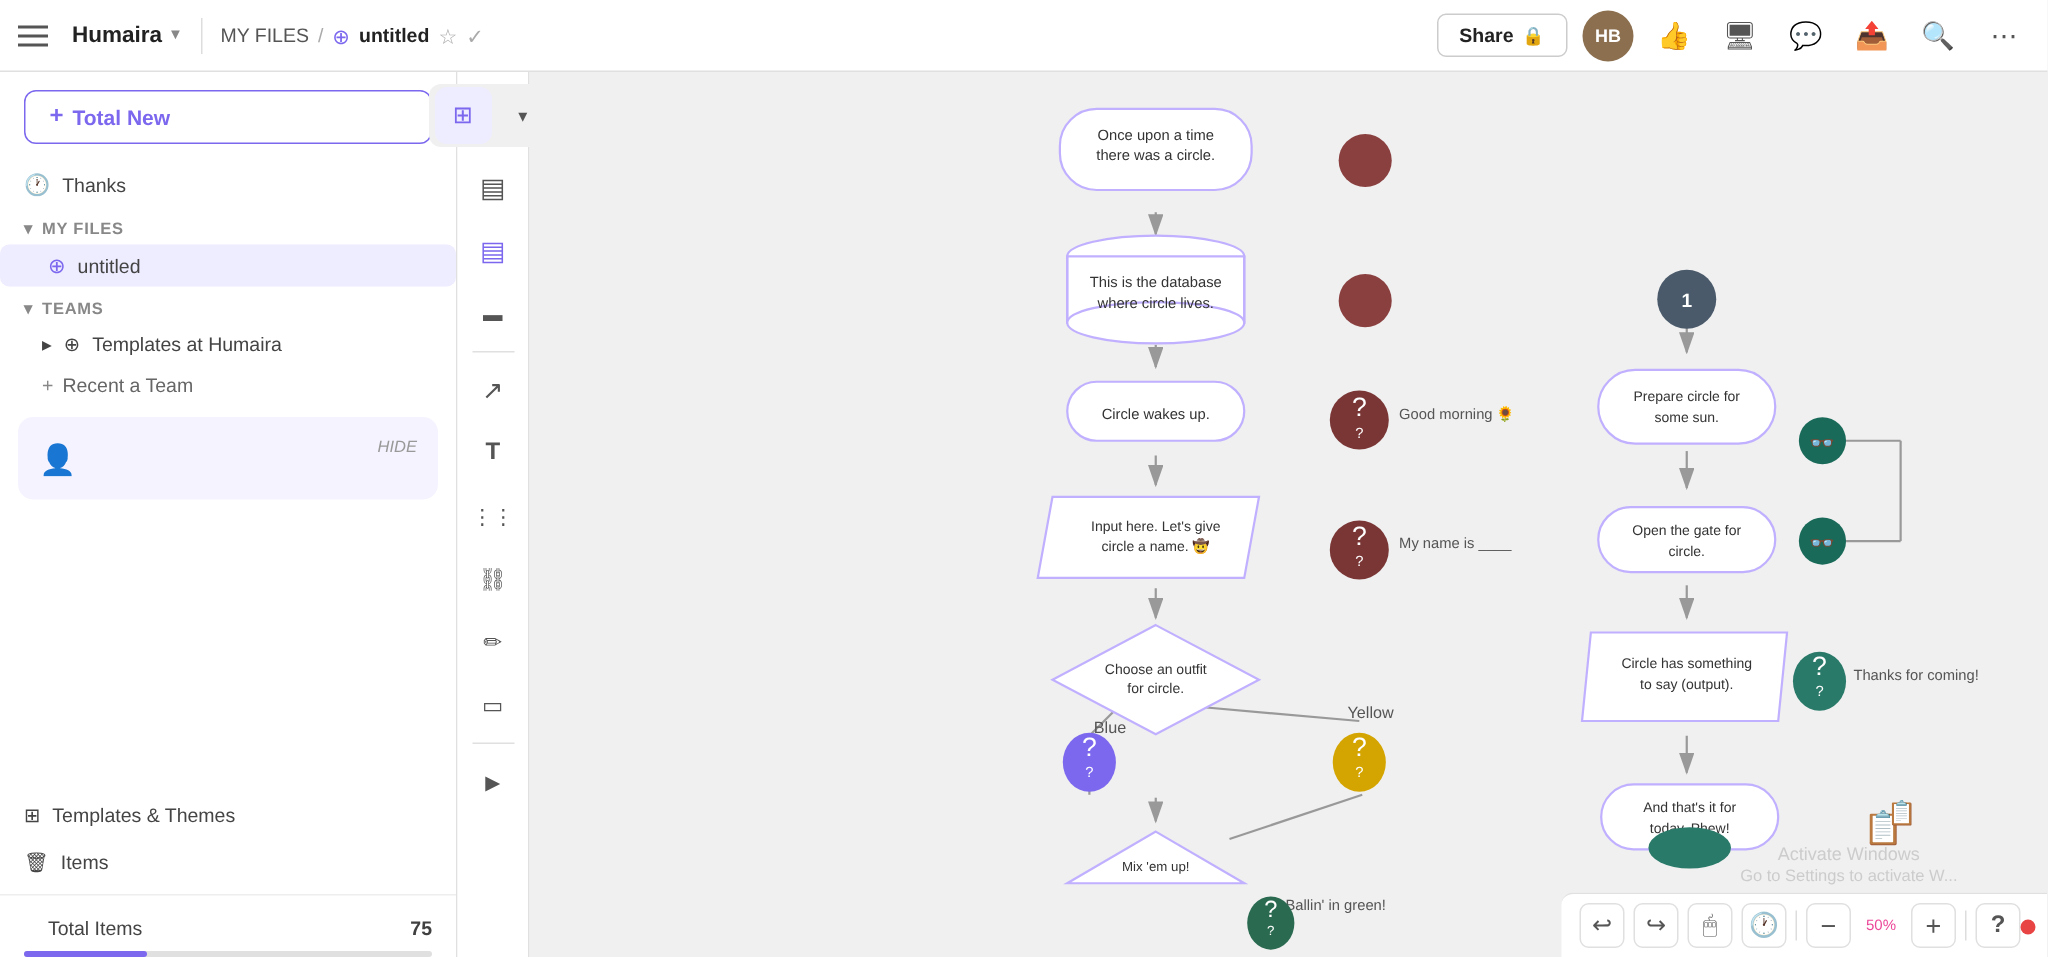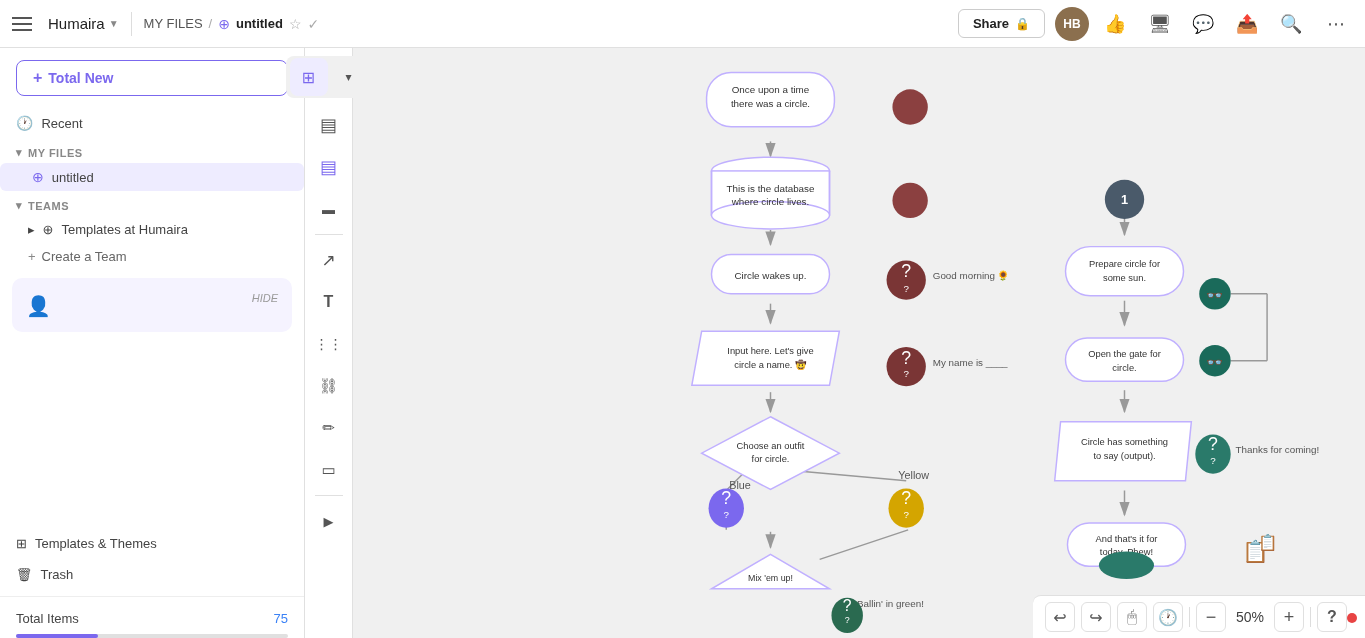--- a/index.html
+++ b/index.html
@@ -2,21 +2,21 @@
 <html><head>
   <meta charset="utf-8">
   <style>
     * { box-sizing: border-box; margin: 0; padding: 0; }
     body { font-family: -apple-system, BlinkMacSystemFont, 'Segoe UI', sans-serif; background: #f0f0f0; width: 1365px; height: 638px; overflow: hidden; display: flex; flex-direction: column; }
 
     
     .topbar { height: 48px; background: #fff; border-bottom: 1px solid #e0e0e0; display: flex; align-items: center; padding: 0 12px; gap: 8px; z-index: 10; }
     .topbar-hamburger { width: 28px; height: 28px; display: flex; flex-direction: column; justify-content: center; gap: 4px; cursor: pointer; }
     .topbar-hamburger span { display: block; width: 20px; height: 2px; background: #555; }
-    .topbar-brand { font-size: 15px; font-weight: 400; color: #222; cursor: pointer; display: flex; align-items: center; gap: 4px; }
+    .topbar-brand { font-size: 15px; font-weight: 700; color: #222; cursor: pointer; display: flex; align-items: center; gap: 4px; }
     .topbar-brand .chevron { font-size: 10px; color: #888; }
     .topbar-sep { width: 1px; height: 24px; background: #ddd; margin: 0 4px; }
     .topbar-breadcrumb { display: flex; align-items: center; gap: 6px; font-size: 13px; color: #555; }
     .topbar-breadcrumb .my-files { color: #555; font-weight: 500; }
     .topbar-breadcrumb .slash { color: #aaa; }
     .topbar-breadcrumb .file-icon { color: #7b68ee; font-size: 14px; }
     .topbar-breadcrumb .filename { font-weight: 600; color: #222; }
     .topbar-breadcrumb .star { color: #aaa; font-size: 14px; cursor: pointer; }
     .topbar-breadcrumb .check { color: #aaa; font-size: 14px; }
     .topbar-right { margin-left: auto; display: flex; align-items: center; gap: 10px; }
@@ -41,42 +41,42 @@
     .sidebar-subitem .file-icon { color: #7b68ee; font-size: 14px; }
     .sidebar-teams-item { display: flex; align-items: center; gap: 8px; padding: 6px 24px 6px 28px; font-size: 13px; color: #444; cursor: pointer; }
     .sidebar-add { display: flex; align-items: center; gap: 6px; padding: 6px 16px 6px 28px; font-size: 13px; color: #666; cursor: pointer; }
     .sidebar-add .plus { color: #888; }
     .invite-box { margin: 8px 12px; padding: 14px; background: #f5f3ff; border-radius: 10px; display: flex; align-items: flex-start; gap: 10px; cursor: pointer; }
     .invite-icon { font-size: 20px; color: #7b68ee; margin-top: 2px; }
     .invite-text { font-size: 13px; font-weight: 600; color: #333; line-height: 1.4; }
     .hide-btn { font-size: 11px; color: #999; cursor: pointer; margin-left: auto; font-style: italic; }
     .sidebar-bottom { margin-top: auto; }
     .sidebar-bottom-item { display: flex; align-items: center; gap: 8px; padding: 8px 16px; font-size: 13px; color: #444; cursor: pointer; }
-    .total-items { display: flex; align-items: center; padding: 8px 16px; font-size: 13px; color: #444; }
-    .total-items-count { margin-left: auto; font-size: 13px; color: #3b82f6; font-weight: 400; }
+    .total-items { display: flex; align-items: center; padding: 8px 16px; font-size: 13px; color: #444; margin-left: 16px; }
+    .total-items-count { margin-left: auto; font-size: 13px; color: #404040; font-weight: 700; }
     .progress-bar { height: 4px; background: #e0e0e0; margin: 0 16px; border-radius: 2px; }
     .progress-fill { height: 100%; background: #7b68ee; border-radius: 2px; width: 30%; }
     .divider { height: 1px; background: #eee; margin: 6px 0; }
 
     
     .tool-panel { width: 48px; background: #fff; border-right: 1px solid #e0e0e0; display: flex; flex-direction: column; align-items: center; padding: 8px 0; gap: 4px; }
     .tool-btn { width: 38px; height: 38px; border-radius: 8px; display: flex; align-items: center; justify-content: center; cursor: pointer; font-size: 17px; color: #555; }
     .tool-btn.active { background: #eeecff; color: #7b68ee; }
     .tool-divider { width: 28px; height: 1px; background: #e0e0e0; margin: 2px 0; }
 
     
     .canvas-area { flex: 1; background: #f0f0f0; overflow: hidden; position: relative; }
 
     
     .flowchart { position: absolute; top: 0; left: 0; width: 100%; height: 100%; }
 
     
     .bottom-bar { position: absolute; bottom: 0; right: 0; display: flex; align-items: center; gap: 6px; padding: 6px 12px; background: #fff; border-top: 1px solid #e0e0e0; border-radius: 8px 0 0 0; }
     .bottom-btn { width: 30px; height: 30px; border-radius: 6px; display: flex; align-items: center; justify-content: center; cursor: pointer; font-size: 16px; color: #555; border: 1px solid #e0e0e0; background: #fff; }
-    .zoom-label { font-size: 14px; color: #404040; padding: 0 4px; }
+    .zoom-label { font-size: 10px; color: #ec4899; padding: 0 4px; }
     .bottom-sep { width: 1px; height: 20px; background: #ddd; }
     .watermark { position: absolute; bottom: 48px; right: 60px; font-size: 12px; color: #ccc; text-align: center; }
   </style>
 </head>
 <body>
 
 <div class="topbar">
   <div class="topbar-hamburger">
     <span></span>
       <span></span>
@@ -113,21 +113,21 @@
 <div class="main-layout">
 
   <div class="sidebar">
     <button class="sidebar-create-btn">
       <span class="plus">+</span>
       <span>Total New</span>
     </button>
 
     <div class="sidebar-item">
       <span class="icon">🕐</span>
-      <span class="sidebar-item-label">Recent</span>
+      <span class="sidebar-item-label">Thanks</span>
     </div>
 
     <div class="sidebar-group-label">
       <span>▾</span>
       <span>MY FILES</span>
     </div>
 
     <div class="sidebar-subitem active">
       <span class="file-icon">⊕</span>
       <span>untitled</span>
@@ -139,36 +139,36 @@
     </div>
 
     <div class="sidebar-teams-item">
       <span>▸</span>
       <span>⊕</span>
       <span>Templates at Humaira</span>
     </div>
 
     <div class="sidebar-add">
       <span class="plus">+</span>
-      <span>Create a Team</span>
+      <span>Recent a Team</span>
     </div>
 
     <div class="invite-box">
       <span class="invite-icon">👤</span>
       <span class="hide-btn">HIDE</span>
     </div>
 
     <div class="sidebar-bottom">
       <div class="sidebar-bottom-item">
         <span>⊞</span>
         <span>Templates &amp; Themes</span>
       </div>
       <div class="sidebar-bottom-item">
         <span>🗑</span>
-        <span>Trash</span>
+        <span>Items</span>
       </div>
       <div class="divider"></div>
       <div class="total-items">
         <span>Total Items</span>
         <span class="total-items-count">75</span>
       </div>
       <div class="progress-bar">
         <div class="progress-fill"></div>
       </div>
     </div>
@@ -322,14 +322,15 @@
       <div class="bottom-btn" style="font-size:18px;">−</div>
       <span class="zoom-label">50%</span>
       <div class="bottom-btn" style="font-size:18px;">+</div>
       <div class="bottom-sep"></div>
       <div class="bottom-btn" style="font-weight:bold;">?</div>
       <div style="position:relative;">
         <div style="width:10px; height:10px; background:#e84444; border-radius:50; position:absolute; top:-4px; right:-4px; width:10px; height:10px; border-radius:50%;"></div>
       </div>
     </div>
 
+    <div class="watermark">Activate Windows<br><span style="font-size:11px;">Go to Settings to activate W...</span></div>
   </div>
 </div>
 
 </body></html>

